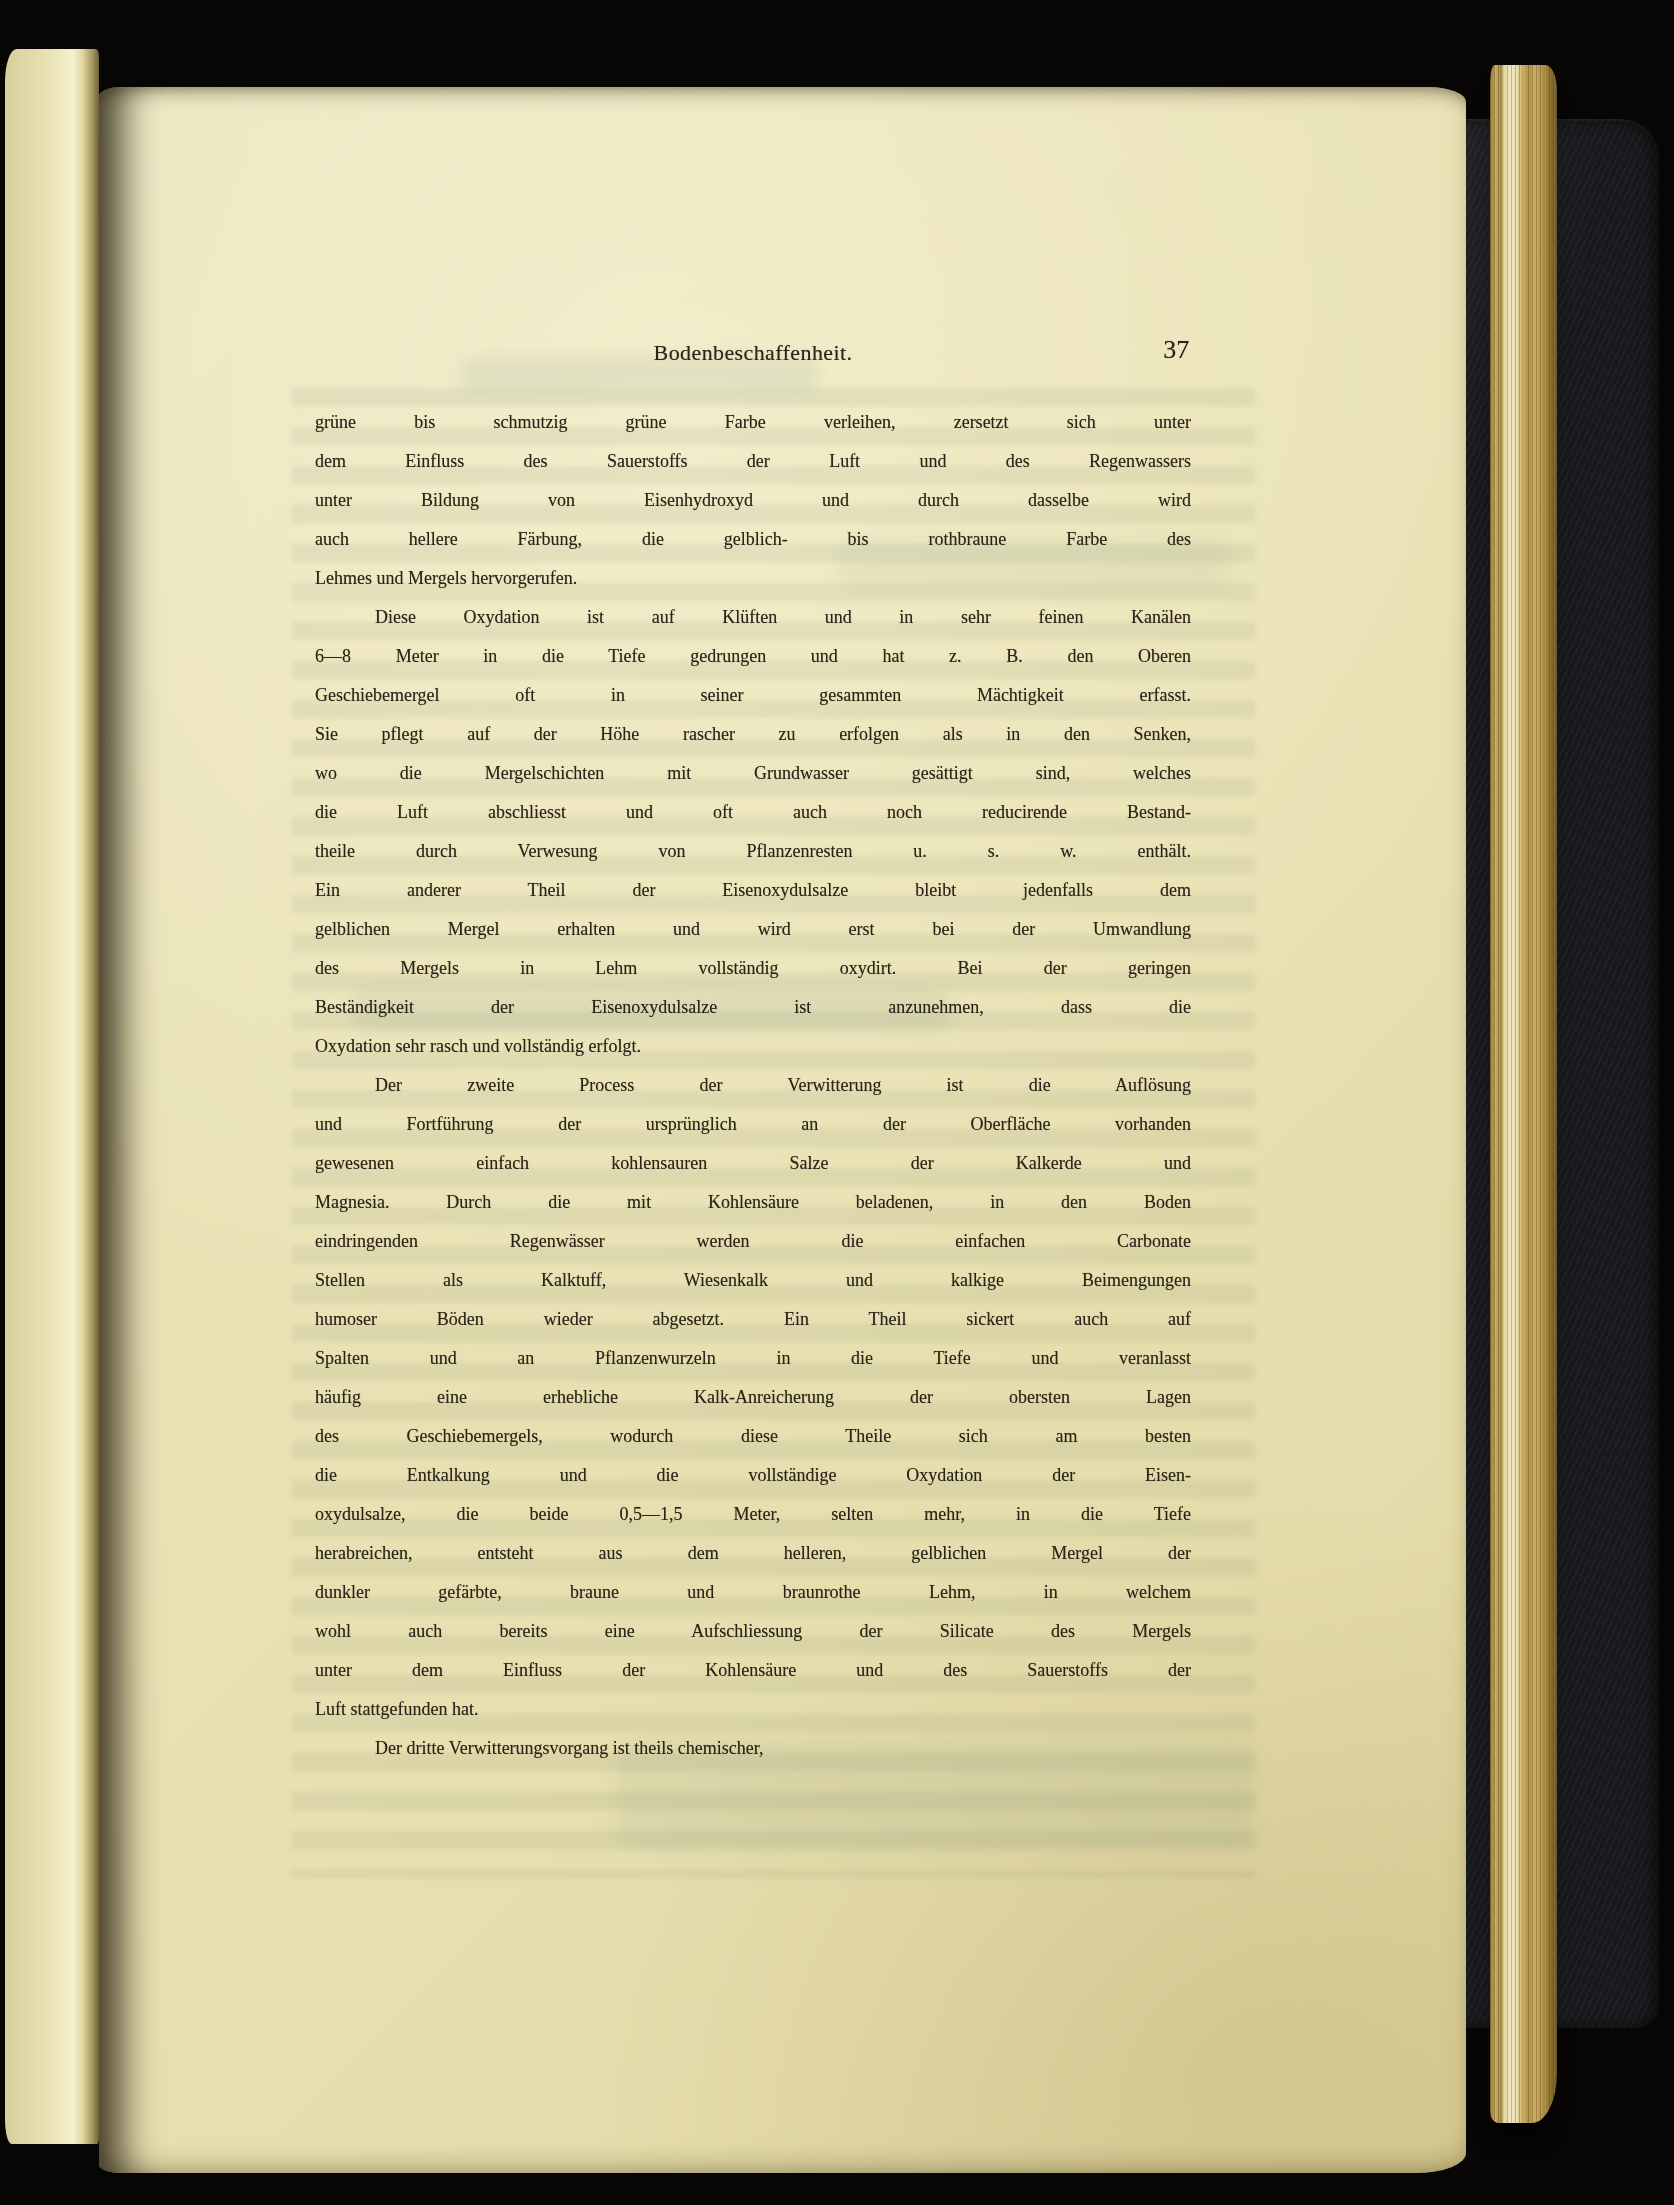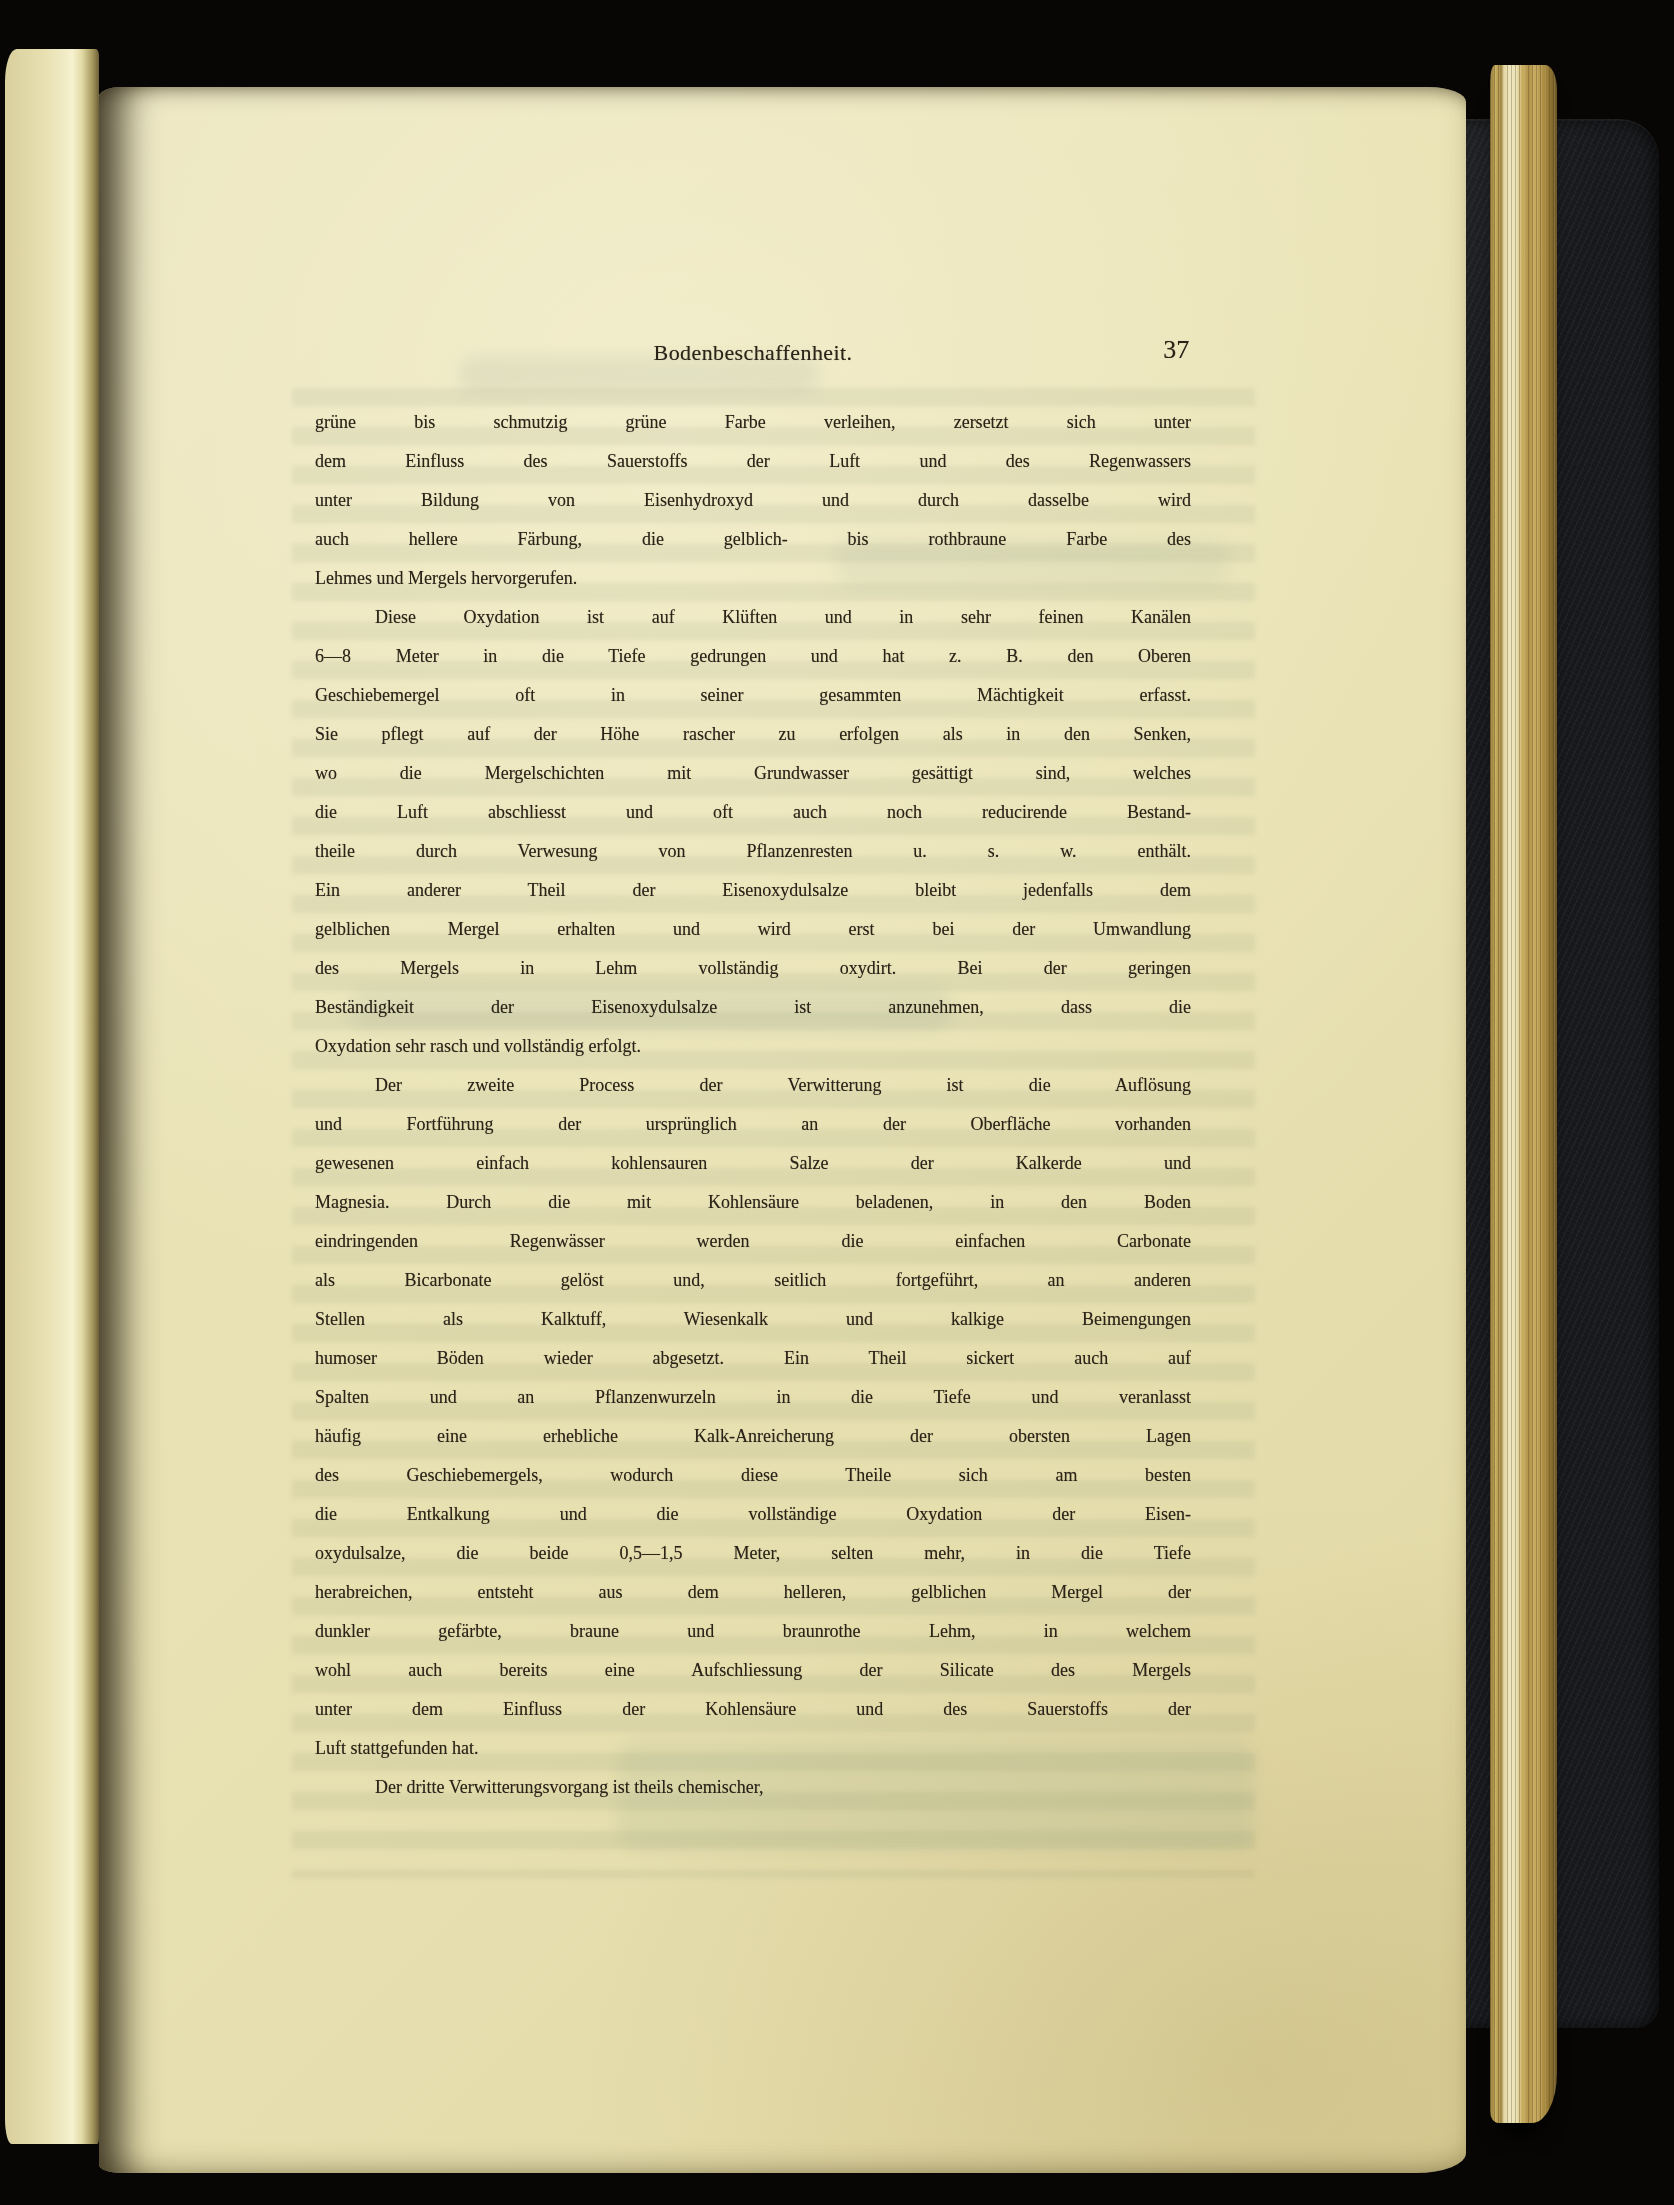--- a/index.html
+++ b/index.html
@@ -146,21 +146,20 @@
         <div class="line">Ein anderer Theil der Eisenoxydulsalze bleibt jedenfalls dem</div>
         <div class="line">gelblichen Mergel erhalten und wird erst bei der Umwandlung</div>
         <div class="line">des Mergels in Lehm vollständig oxydirt.  Bei der geringen</div>
         <div class="line">Beständigkeit der Eisenoxydulsalze ist anzunehmen, dass die</div>
         <div class="line para-end">Oxydation sehr rasch und vollständig erfolgt.</div>
         <div class="line indent">Der zweite Process der Verwitterung ist die Auflösung</div>
         <div class="line">und Fortführung der ursprünglich an der Oberfläche vorhanden</div>
         <div class="line">gewesenen einfach kohlensauren Salze der Kalkerde und</div>
         <div class="line">Magnesia.  Durch die mit Kohlensäure beladenen, in den Boden</div>
         <div class="line">eindringenden Regenwässer werden die einfachen Carbonate</div>
-        <div class="line">als Bicarbonate gelöst und, seitlich fortgeführt, an anderen</div>
         <div class="line">Stellen als Kalktuff, Wiesenkalk und kalkige Beimengungen</div>
         <div class="line">humoser Böden wieder abgesetzt.  Ein Theil sickert auch auf</div>
         <div class="line">Spalten und an Pflanzenwurzeln in die Tiefe und veranlasst</div>
         <div class="line">häufig eine erhebliche Kalk-Anreicherung der obersten Lagen</div>
         <div class="line">des Geschiebemergels, wodurch diese Theile sich am besten</div>
         <div class="line">die Entkalkung und die vollständige Oxydation der Eisen-</div>
         <div class="line">oxydulsalze, die beide 0,5—1,5 Meter, selten mehr, in die Tiefe</div>
         <div class="line">herabreichen, entsteht aus dem helleren, gelblichen Mergel der</div>
         <div class="line">dunkler gefärbte, braune und braunrothe Lehm, in welchem</div>
         <div class="line">wohl auch bereits eine Aufschliessung der Silicate des Mergels</div>

